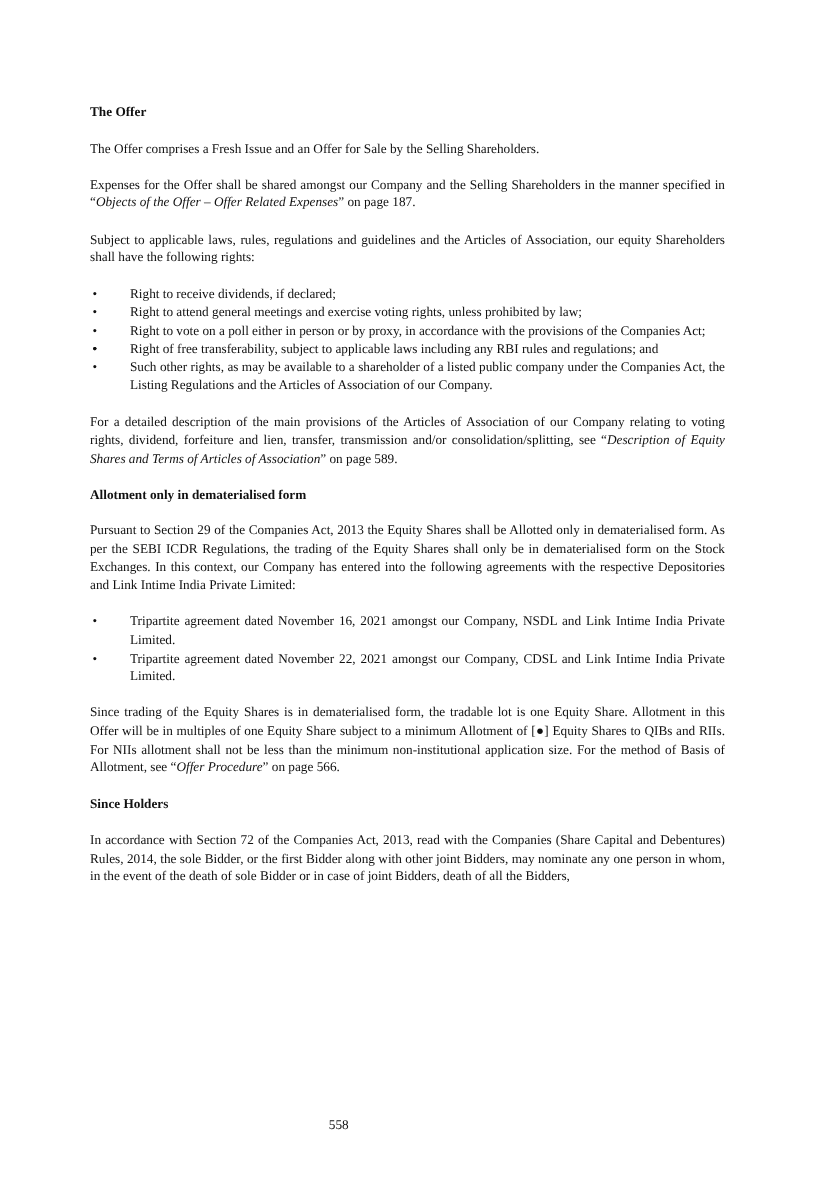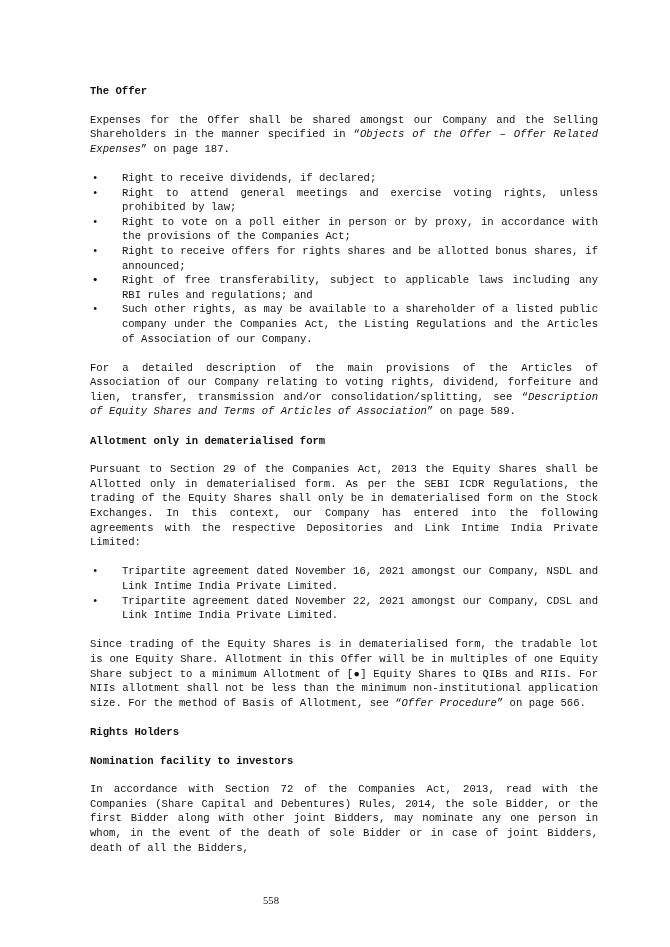--- a/index.html
+++ b/index.html
@@ -1,60 +1,61 @@
 <!DOCTYPE html>
 <html><head>
 <meta charset="utf-8">
 <style>
   html, body { margin: 0; padding: 0; background: #ffffff; }
   body { width: 670px; height: 947px; position: relative; overflow: hidden; }
   .page {
-    position: absolute; left: 90px; top: 84px; width: 508px;
-    font-family: Liberation Mono, monospace;
+    position: absolute; left: 72px; top: 84px; width: 508px;
+    font-family: Liberation Serif, serif;
     font-size: 10.6px; line-height: 14.6px; color: #111111;
   }
   h2 { font-size: 10.6px; font-weight: bold; margin: 0 0 14px 0; line-height: 14.6px; }
   p { margin: 0 0 14.6px 0; text-align: justify; }
   ul { list-style: none; margin: 0 0 14.6px 0; padding: 0; }
   li { position: relative; padding-left: 32px; text-align: justify; }
   li .bullet { position: absolute; left: 2px; top: 0; }
   em { font-style: italic; }
   .footer {
     position: absolute; left: 0; width: 542px; top: 895px; text-align: center;
     font-family: "Liberation Serif", "DejaVu Serif", serif; font-size: 10.6px; color: #111111;
   }
 </style>
 </head>
 <body>
 
 <div class="page">
 
   <h2>The Offer</h2>
+  <p>The Offer comprises a Fresh Issue and an Offer for Sale by the Selling Shareholders.</p>
   <p><span>Expenses for the Offer shall be shared amongst our Company and the Selling Shareholders in the manner specified in “</span><em>Objects of the Offer – Offer Related Expenses</em><span>” on page 187.</span></p>
 
+  <p>Subject to applicable laws, rules, regulations and guidelines and the Articles of Association, our equity Shareholders shall have the following rights:</p>
   <ul>
     <li><span class="bullet">•</span><span>Right to receive dividends, if declared;</span></li>
     <li><span class="bullet">•</span><span>Right to attend general meetings and exercise voting rights, unless prohibited by law;</span></li>
     <li><span class="bullet">•</span><span>Right to vote on a poll either in person or by proxy, in accordance with the provisions of the Companies Act;</span></li>
-    <li><span class="bullet">•</span><span>Right to receive offers for rights shares and be allotted bonus shares, if announced;</span></li>
+    <li><span class="bullet">•</span></li>
     <li><span class="bullet">•</span></li>
     <li><span class="bullet">•</span><span>Right of free transferability, subject to applicable laws including any RBI rules and regulations; and</span></li>
     <li><span class="bullet">•</span><span>Such other rights, as may be available to a shareholder of a listed public company under the Companies Act, the Listing Regulations and the Articles of Association of our Company.</span></li>
   </ul>
   <p><span>For a detailed description of the main provisions of the Articles of Association of our Company relating to voting rights, dividend, forfeiture and lien, transfer, transmission and/or consolidation/splitting, see “</span><em>Description of Equity Shares and Terms of Articles of Association</em><span>” on page 589.</span></p>
 
   <h2>Allotment only in dematerialised form</h2>
   <p>Pursuant to Section 29 of the Companies Act, 2013 the Equity Shares shall be Allotted only in dematerialised form. As per the SEBI ICDR Regulations, the trading of the Equity Shares shall only be in dematerialised form on the Stock Exchanges. In this context, our Company has entered into the following agreements with the respective Depositories and Link Intime India Private Limited:</p>
   <ul>
     <li><span class="bullet">•</span><span>Tripartite agreement dated November 16, 2021 amongst our Company, NSDL and Link Intime India Private Limited.</span></li>
     <li><span class="bullet">•</span><span>Tripartite agreement dated November 22, 2021 amongst our Company, CDSL and Link Intime India Private Limited.</span></li>
   </ul>
 
   <p><span>Since trading of the Equity Shares is in dematerialised form, the tradable lot is one Equity Share. Allotment in this Offer will be in multiples of one Equity Share subject to a minimum Allotment of [●] Equity Shares to QIBs and RIIs. For NIIs allotment shall not be less than the minimum non-institutional application size. For the method of Basis of Allotment, see “</span><em>Offer Procedure</em><span>” on page 566.</span></p>
 
-  <h2>Rights Holders</h2>
+  <h2>Since Holders</h2>
 
-  <h2>Nomination facility to investors</h2>
   <p>In accordance with Section 72 of the Companies Act, 2013, read with the Companies (Share Capital and Debentures) Rules, 2014, the sole Bidder, or the first Bidder along with other joint Bidders, may nominate any one person in whom, in the event of the death of sole Bidder or in case of joint Bidders, death of all the Bidders,</p>
 
 </div>
 
 <div class="footer">558</div>
 
 </body></html>

